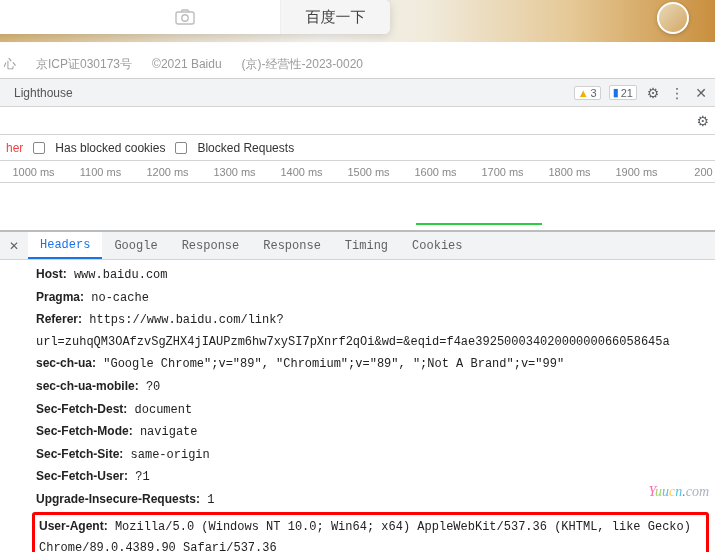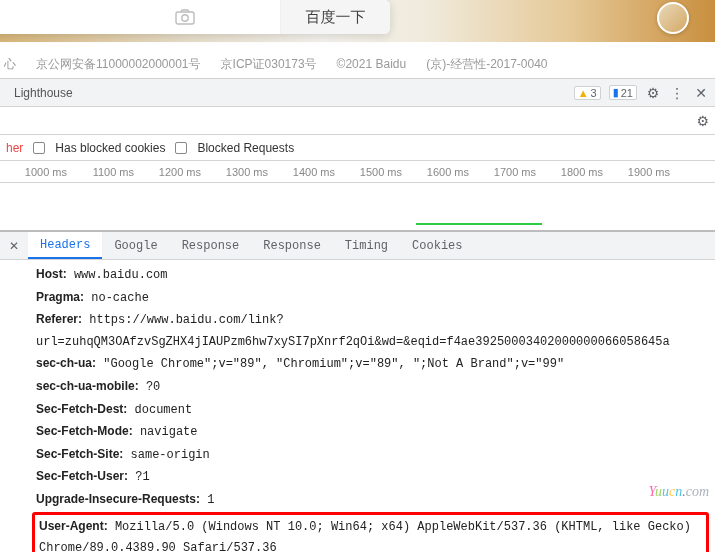--- a/index.html
+++ b/index.html
@@ -17,21 +17,21 @@
   .badge { display: inline-flex; align-items: center; gap: 2px; padding: 0 3px; border: 1px solid #d0d0d0; border-radius: 2px; font-size: 11px; background: #fff; }
   .warn-tri { color: #f2b100; }
   .msg-sq { color: #1a73e8; }
   .gear, .kebab, .closex { width: 16px; text-align: center; color: #5f6368; font-size: 14px; }
   .filterbar { height: 28px; border-bottom: 1px solid #d4d4d4; display: flex; align-items: center; justify-content: flex-end; padding-right: 6px; background: #fff; }
   .filterbar .gear2 { color: #5f6368; font-size: 14px; }
   .options-row { height: 26px; border-bottom: 1px solid #d4d4d4; display: flex; align-items: center; gap: 10px; padding: 0 6px; font-size: 12px; color: #333; }
   .options-row .lbl-cut { color: #ef4444; }
   .chk { width: 12px; height: 12px; border: 1px solid #888; border-radius: 2px; display: inline-block; vertical-align: middle; }
   .timeline-hdr { height: 22px; border-bottom: 1px solid #d4d4d4; display: flex; align-items: center; font-size: 11px; color: #888; }
-  .timeline-hdr span { width: 67px; text-align: right; flex: 0 0 67px; }
+  .timeline-hdr span { width: 67px; text-align: center; flex: 0 0 67px; }
   .timeline-body { height: 48px; border-bottom: 1px solid #bcbcbc; position: relative; background: #fff; }
   .green-line { position: absolute; top: 40px; left: 416px; width: 126px; height: 2px; background: #2ecc40; }
   .drawer { flex: 1; display: flex; flex-direction: column; border-top: 1px solid #bcbcbc; min-height: 0; }
   .detail-tabs { height: 28px; display: flex; align-items: center; border-bottom: 1px solid #d4d4d4; font-size: 12px; color: #5f6368; background: #f1f3f4; }
   .detail-tabs .close { width: 28px; text-align: center; color: #5f6368; }
   .detail-tabs .dtab { padding: 0 12px; height: 100%; display: flex; align-items: center; font-family: Liberation Mono, monospace; }
   .detail-tabs .dtab.active { color: #1a73e8; border-bottom: 2px solid #1a73e8; background: #fff; }
   .headers-body { flex: 1; overflow: hidden; padding: 4px 6px 14px 36px; font-family: Consolas, "Courier New", monospace; font-size: 12px; color: #222; line-height: 1.8; position: relative; }
   .hdr-row b { font-family: "Segoe UI", Arial, sans-serif; font-weight: 700; font-size: 12px; }
   .hdr-row span.val { font-family: Consolas, "Courier New", monospace; }
@@ -52,24 +52,23 @@
         <circle cx="10" cy="9" r="3.2"></circle>
         <path d="M6 3l1.2-2h5.6L14 3"></path>
       </svg>
   </div>
   <div class="search-btn">百度一下</div>
 </div>
 <div class="avatar"></div>
 
 <div class="footer-links">
   <span>心</span>
-  <span>京公网安备11000002000001号</span>
   <span>京ICP证030173号</span>
   <span>©2021 Baidu</span>
-  <span>(京)-经营性-2017-0040</span>
+  <span>(京)-经营性-2023-0020</span>
 </div>
 
 <div class="devtools">
   <div class="tabbar">
     <div class="tab">Lighthouse</div>
     <div class="right">
       <span class="badge">
           <span class="warn-tri">▲</span>
           <span>3</span>
         </span>

